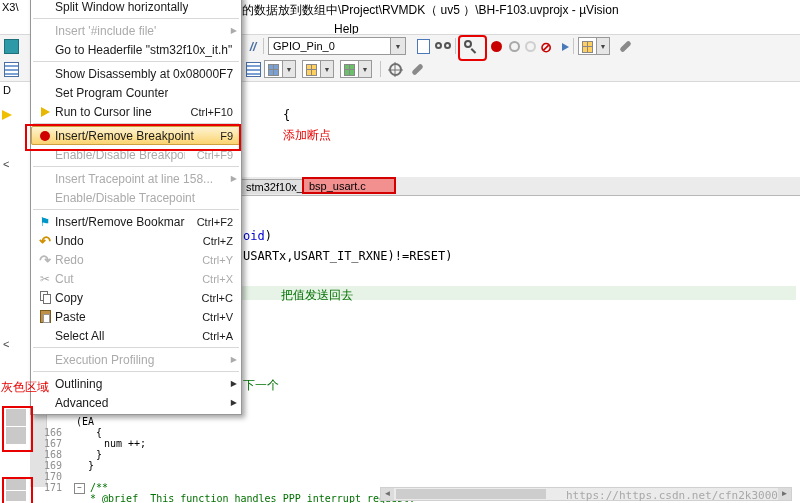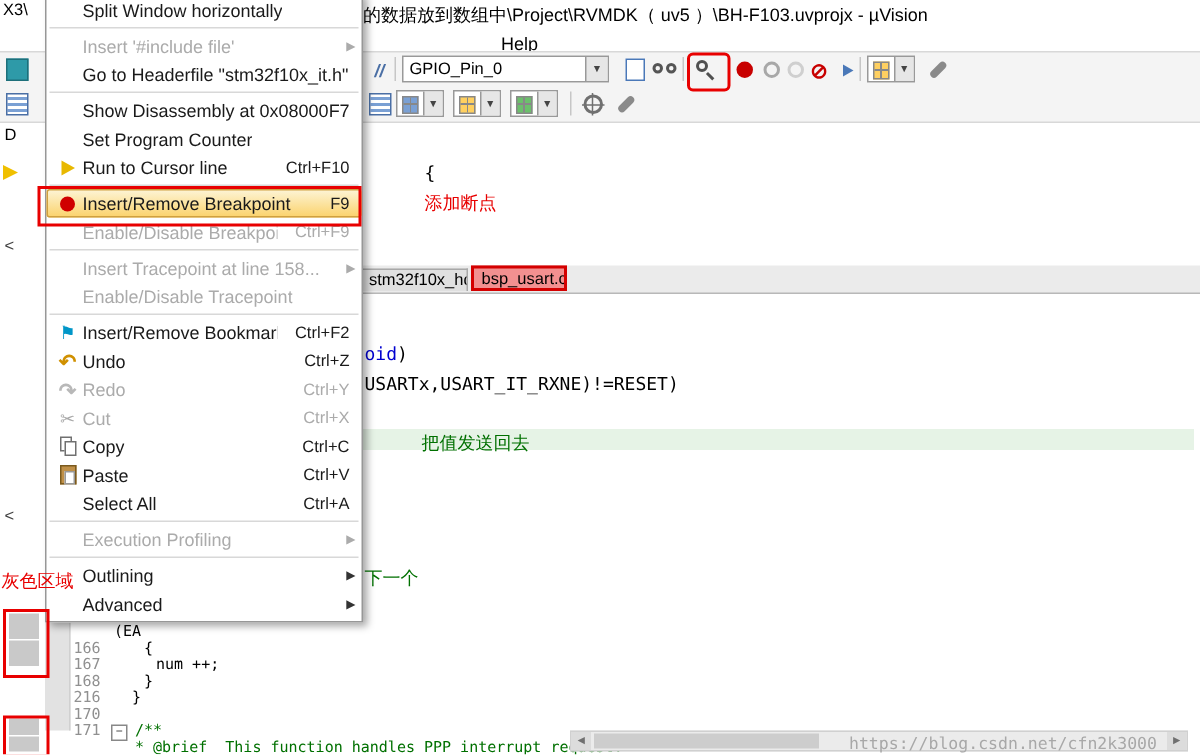--- a/index.html
+++ b/index.html
@@ -50,21 +50,21 @@
   .collapse{position:absolute;left:3px;font-size:11px;color:#444;}
   
   .tabbar{position:absolute;left:30px;right:0;top:177px;height:18px;background:#ebebeb;border-bottom:1px solid #b8b8b8;}
   .tab{position:absolute;top:2px;height:15px;background:#e0e0e0;border:1px solid #a8a8a8;border-bottom:none;font-size:11px;padding:1px 5px 0 5px;white-space:nowrap;overflow:hidden;box-sizing:border-box;}
   .tab.active-red{top:0;height:17px;background:#f29090;border:2px solid #d40000;}
   
   .code{position:absolute;font-family:"DejaVu Sans Mono","Liberation Mono",monospace;font-size:12px;white-space:pre;}
   .c-com{color:#007000;} .c-kw{color:#0000d0;} .c-plain{color:#000;}
   .curline{position:absolute;left:30px;right:4px;top:286px;height:14px;background:#e6f3e6;}
   .gutter{position:absolute;left:30px;top:415px;width:16px;height:72px;background:#e2e2e2;border-right:1px solid #d0d0d0;}
-  .lnum{position:absolute;left:44px;width:28px;text-align:center;font-family:"DejaVu Sans Mono",monospace;font-size:10px;color:#909090;}
+  .lnum{position:absolute;left:44px;width:28px;text-align:left;font-family:"DejaVu Sans Mono",monospace;font-size:10px;color:#909090;}
   .bcode{position:absolute;font-family:"DejaVu Sans Mono",monospace;font-size:10px;white-space:pre;color:#000;}
   .bcode.green{color:#007000;}
   .foldbox{position:absolute;left:74px;width:9px;height:9px;border:1px solid #888;font-size:8px;line-height:8px;text-align:center;color:#333;background:#fff;}
   .gsq{position:absolute;background:#c9c9c9;}
   
   .hscroll{position:absolute;left:380px;right:8px;top:487px;height:14px;background:#ebebeb;border:1px solid #d0d0d0;box-sizing:border-box;}
   .hs-arrow{position:absolute;top:0;width:13px;height:12px;background:#dcdcdc;color:#707070;font-size:8px;text-align:center;line-height:12px;}
   .hs-thumb{position:absolute;left:15px;top:1px;width:150px;height:10px;background:#cdcdcd;}
   .watermark{position:absolute;left:566px;top:489px;font-family:"DejaVu Sans Mono",monospace;font-size:11px;color:#a8a8a8;z-index:35;}
   
@@ -180,21 +180,21 @@
   <span class="collapse" style="top:158px">&lt;</span>
   <span class="collapse" style="top:338px">&lt;</span>
 
   <span class="code c-plain" style="left:283px;top:108px">{</span>
   <span class="anno" style="left:283px;top:127px">添加断点</span>
 
   <div class="tabbar">
     <div class="tab" style="left:210px;width:72px">
       <span>stm32f10x_hd.s</span>
     </div>
-    <div class="tab active-red" style="left:284px;width:64px">
+    <div class="tab active-red" style="left:272px;width:94px">
       <span>bsp_usart.c</span>
     </div>
   </div>
 
   <div class="curline"></div>
   <span class="code" style="left:243px;top:229px"><span class="c-kw">oid</span><span class="c-plain">)</span></span>
   <span class="code c-plain" style="left:243px;top:249px">USARTx,USART_IT_RXNE)!=RESET)</span>
   <span class="code c-com" style="left:281px;top:287px">把值发送回去</span>
   <span class="code c-com" style="left:243px;top:377px">下一个</span>
 
@@ -204,35 +204,35 @@
   <div class="gsq" style="left:6px;top:479px;width:20px;height:11px"></div>
   <div class="gsq" style="left:6px;top:491px;width:20px;height:10px"></div>
 
   <span class="bcode" style="left:76px;top:416px">(EA</span>
   <span class="lnum" style="top:427px">166</span>
   <span class="bcode" style="left:96px;top:427px">{</span>
   <span class="lnum" style="top:438px">167</span>
   <span class="bcode" style="left:104px;top:438px">num ++;</span>
   <span class="lnum" style="top:449px">168</span>
   <span class="bcode" style="left:96px;top:449px">}</span>
-  <span class="lnum" style="top:460px">216</span>
+  <span class="lnum" style="top:460px">169</span>
   <span class="bcode" style="left:88px;top:460px">}</span>
   <span class="lnum" style="top:471px">170</span>
   <span class="lnum" style="top:482px">171</span>
   <span class="foldbox" style="top:483px">−</span>
   <span class="bcode green" style="left:90px;top:482px">/**</span>
   <span class="bcode green" style="left:90px;top:493px">* @brief  This function handles PPP interrupt request.</span>
 
   <div class="hscroll">
     <span class="hs-arrow" style="left:0">◄</span>
     <div class="hs-thumb"></div>
     <span class="hs-arrow" style="right:0">►</span>
   </div>
 
-  <span class="watermark">https://blog.csdn.net/cfn2k3000</span>
+  <span class="watermark">https://https.csdn.net/cfn2k3000</span>
 
   <div id="ctx">
     <div class="mi">
         <span class="mic"></span>
         <span class="mil">Split Window horizontally</span>
       </div>
     <div class="msep"></div>
     <div class="mi dis">
         <span class="mic"></span>
         <span class="mil">Insert '#include file'</span>

